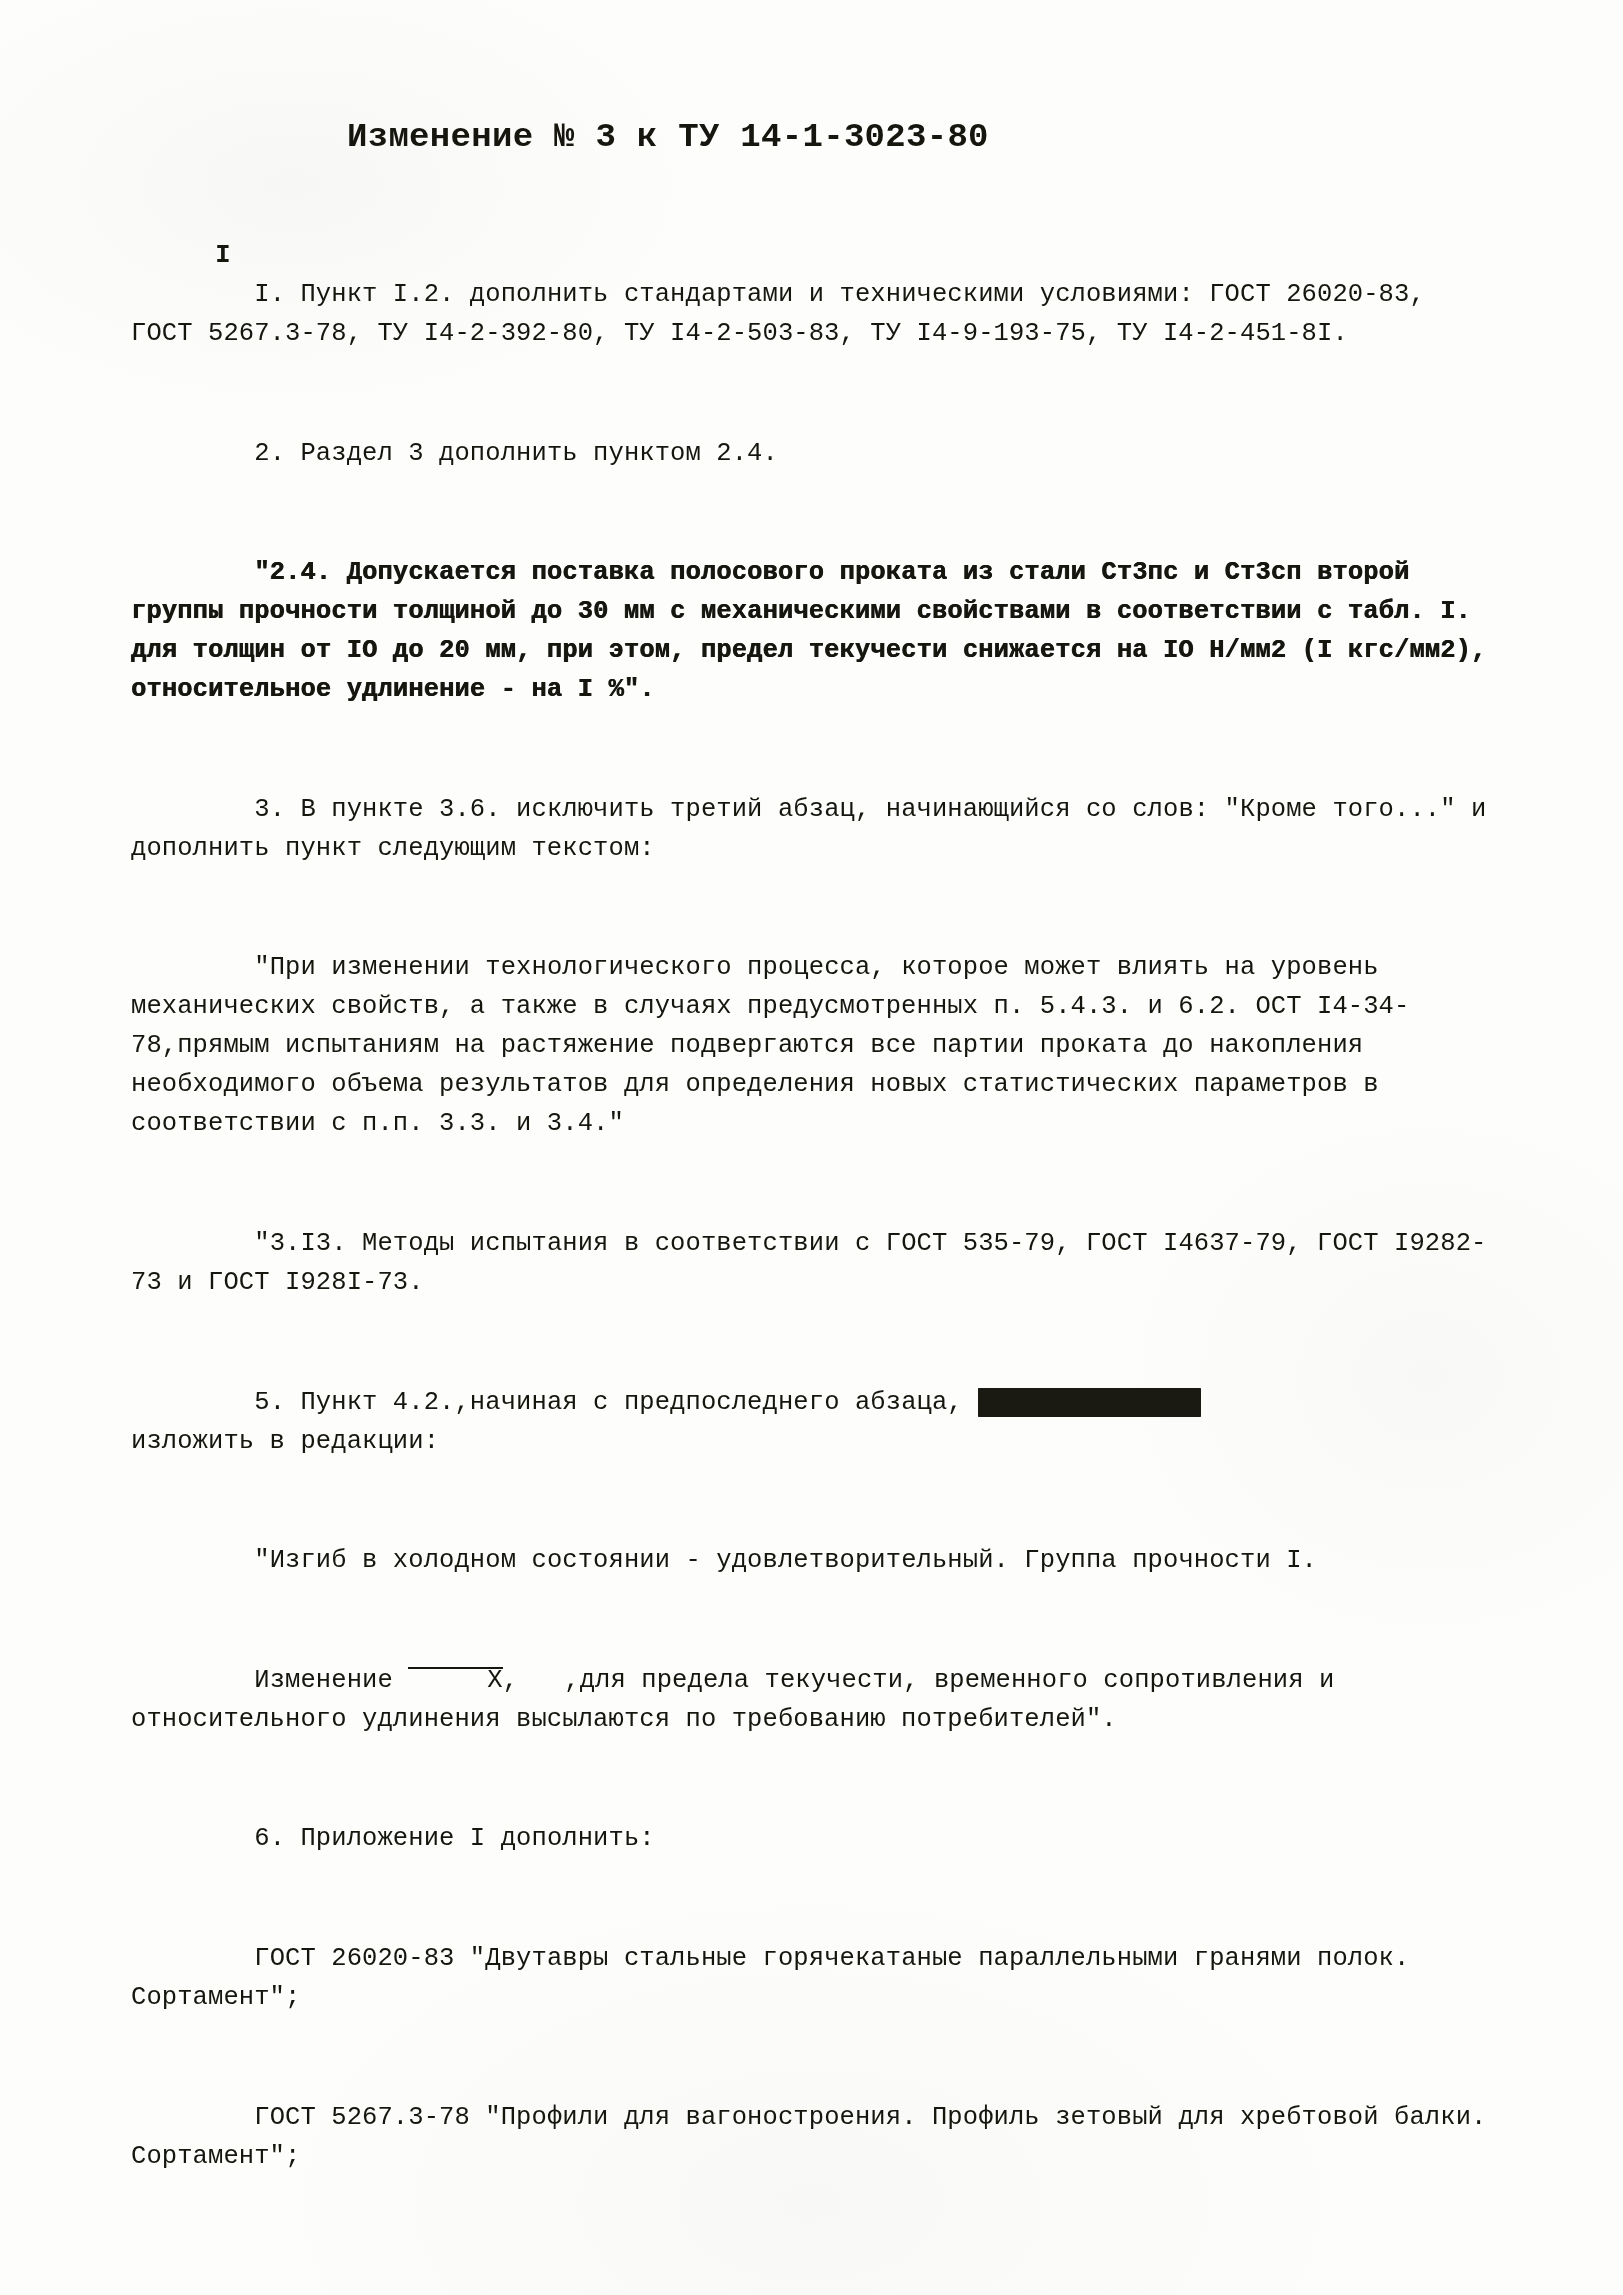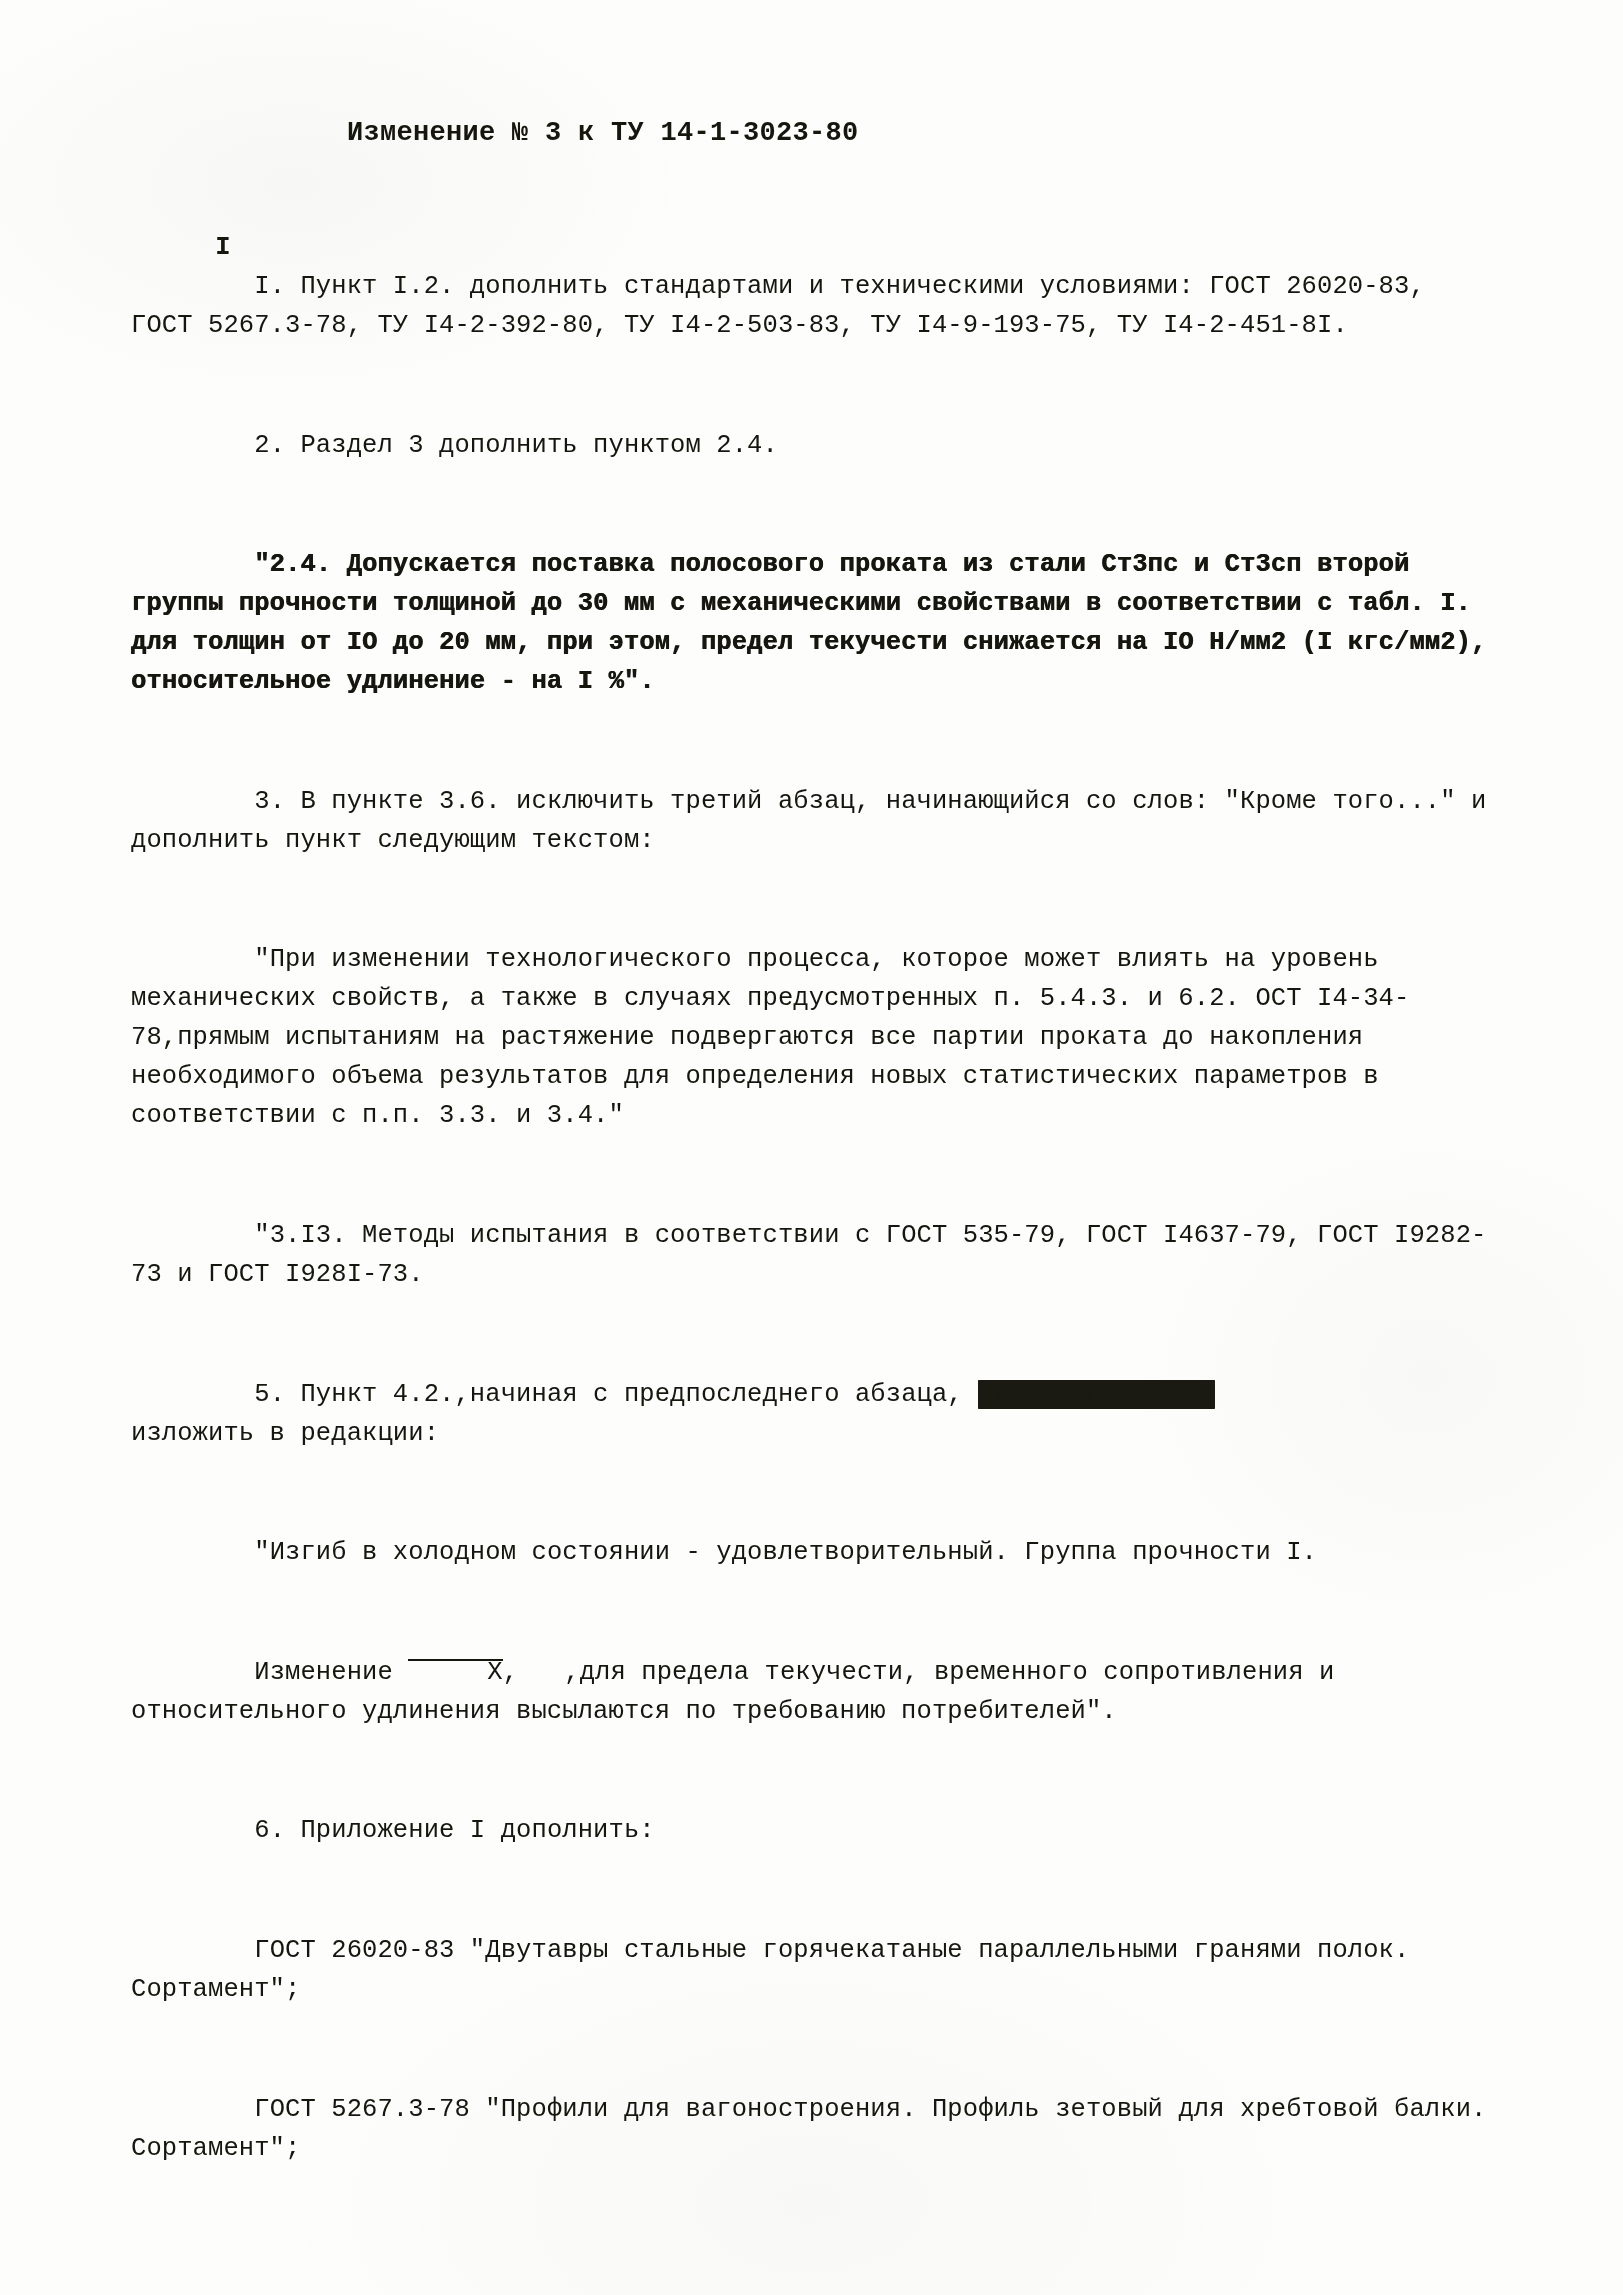--- a/index.html
+++ b/index.html
@@ -29,21 +29,21 @@
       radial-gradient(ellipse 785px 458px at 50% 96%, rgba(0,0,0,0.02), rgba(0,0,0,0) 72%);
     pointer-events: none;
   }
   .sheet {
     position: absolute;
     left: 131px;
     top: 118px;
     width: 1361px;
   }
   .doc-title {
-    font-size: 27px;
+    font-size: 34px;
     font-weight: bold;
     letter-spacing: 0.3px;
     color: #16160f;
     margin: 0 0 41px 216px;
     white-space: pre;
   }
   .body-text {
     font-size: 25.5px;
     line-height: 39px;
     color: #16160f;
@@ -65,21 +65,21 @@
     position: relative;
   }
   .heavy {
     font-weight: bold;
     text-shadow: 0.4px 0 0 rgba(0,0,0,0.85), -0.3px 0 0 rgba(0,0,0,0.5);
   }
   .strike-black {
     background: #1a1a12;
     color: #1a1a12;
     letter-spacing: -0.7px;
-    padding: 0 16px;
+    padding: 0 9px;
     border-radius: 0.7px;
   }
   .overbar {
     border-top: 2px solid #16160f;
     padding-top: 0.7px;
     display: inline-block;
     line-height: 0.9;
   }
 </style>
 </head>

